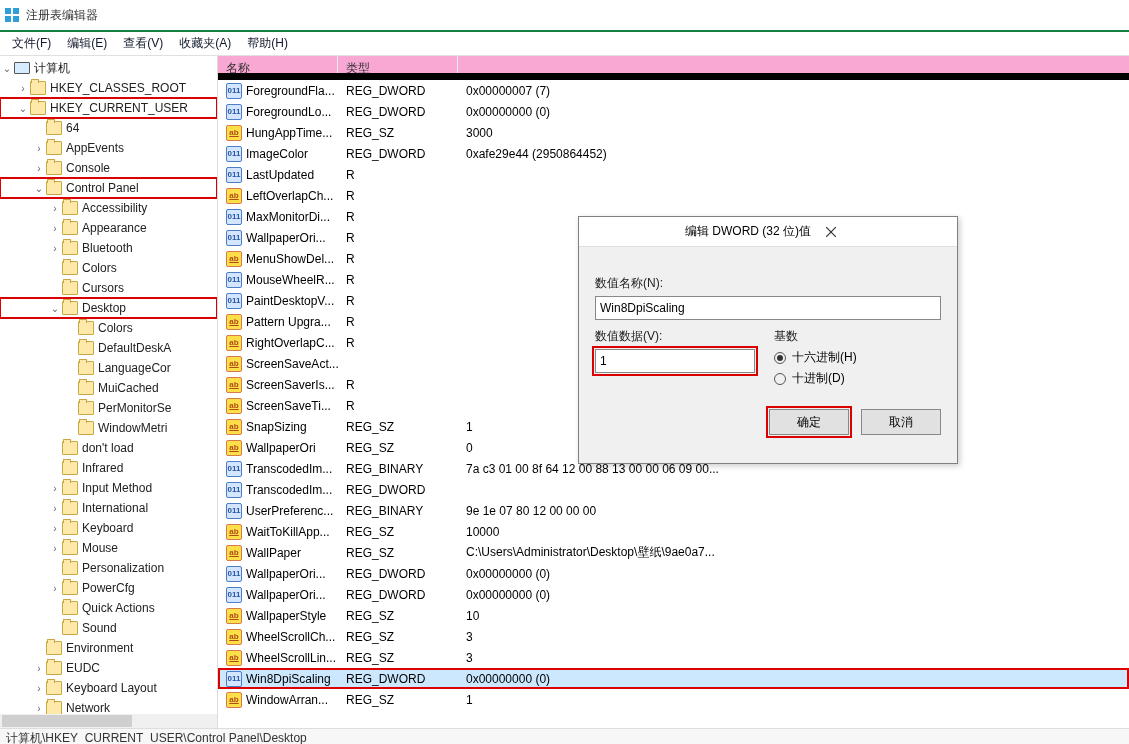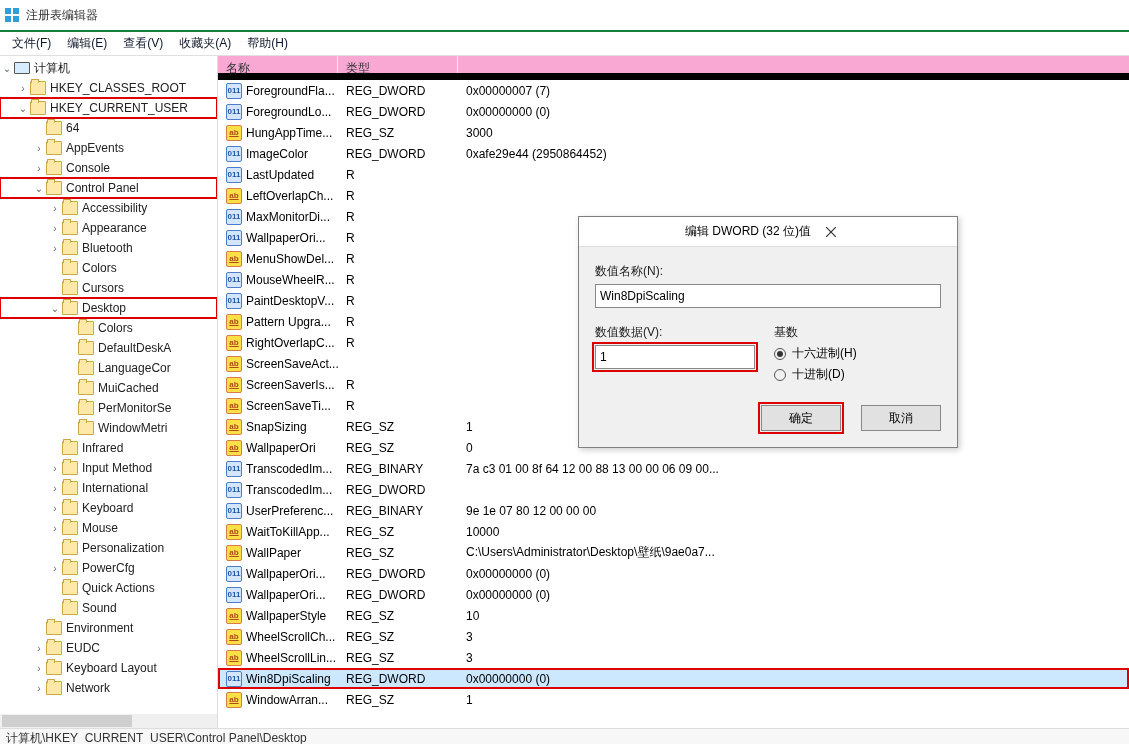--- a/index.html
+++ b/index.html
@@ -37,30 +37,30 @@
 .reg-icon.bin { background: #d4e6ff; border-color: #4a7ec9; color: #2456a0; }
 .reg-icon.sz { background: #fde047; border-color: #d97a4a; color: #b04a1a; text-decoration: underline; }
 .hl-row-red { outline: 2px solid #d00; outline-offset: -2px; }
 .statusbar { height: 20px; border-top: 1px solid #ddd; padding: 2px 6px; background: #f7f7f7; color: #333; display: flex; align-items: center; }
 .tree-scroll { position: absolute; bottom: 0; left: 0; right: 0; height: 14px; background: #f0f0f0; display: flex; align-items: center; }
 .tree-scroll .thumb { height: 12px; width: 130px; background: #cfcfcf; margin-left: 2px; }
 
 .dialog { position: absolute; left: 360px; top: 160px; width: 380px; background: #f0f0f0; border: 1px solid #808080; box-shadow: 2px 2px 6px rgba(0,0,0,.2); z-index: 100; }
 .dlg-title { height: 30px; background: #fff; display: flex; align-items: center; padding: 0 10px; border-bottom: 1px solid #ddd; justify-content: center; }
 .dlg-close { width: 40px; height: 28px; display: flex; align-items: center; justify-content: center; cursor: default; }
-.dlg-body { padding: 16px 16px; }
+.dlg-body { padding: 28px 16px; }
 .dlg-label { margin-bottom: 4px; color: #222; }
 .dlg-input { width: 100%; height: 24px; border: 1px solid #888; background: #fff; padding: 2px 4px; font-size: 12px; }
-.dlg-row2 { display: flex; margin-top: 16px; gap: 12px; }
+.dlg-row2 { display: flex; margin-top: 8px; gap: 12px; }
 .dlg-col { flex: 1; }
 .dlg-input-small { width: 160px; }
 .radio { display: flex; align-items: center; margin: 4px 0; }
 .radio .dot { width: 12px; height: 12px; border: 1px solid #555; border-radius: 50%; margin-right: 6px; display: flex; align-items: center; justify-content: center; }
 .radio.checked .dot::after { content: ""; width: 6px; height: 6px; background: #333; border-radius: 50%; }
-.dlg-buttons { display: flex; justify-content: flex-end; gap: 20px; margin-top: 18px; }
+.dlg-buttons { display: flex; justify-content: flex-end; gap: 12px; margin-top: 18px; }
 .dlg-btn { width: 80px; height: 26px; border: 1px solid #888; background: #e1e1e1; display: flex; align-items: center; justify-content: center; cursor: default; }
 .hl-red-inset { outline: 2px solid #d00; outline-offset: 1px; }
 </style>
 </head>
 <body>
 
 <div class="titlebar">
   <span class="ticon">
     <svg width="16" height="16">
         <rect x="1" y="1" width="6" height="6" fill="#2e9fd8"></rect>
@@ -190,20 +190,26 @@
           <span class="indent" style="width: 64px;"></span>
           <span class="expander"></span>
           <span class="ticon-folder"></span>
           <span class="tree-label">PerMonitorSe</span>
         </div>
         <div class="tree-row">
           <span class="indent" style="width: 64px;"></span>
           <span class="expander"></span>
           <span class="ticon-folder"></span>
           <span class="tree-label">WindowMetri</span>
+        </div>
+        <div class="tree-row">
+          <span class="indent" style="width: 48px;"></span>
+          <span class="expander"></span>
+          <span class="ticon-folder"></span>
+          <span class="tree-label">don't load</span>
         </div>
         <div class="tree-row">
           <span class="indent" style="width: 48px;"></span>
           <span class="expander"></span>
           <span class="ticon-folder"></span>
           <span class="tree-label">Infrared</span>
         </div>
         <div class="tree-row">
           <span class="indent" style="width: 48px;"></span>
           <span class="expander">›</span>

